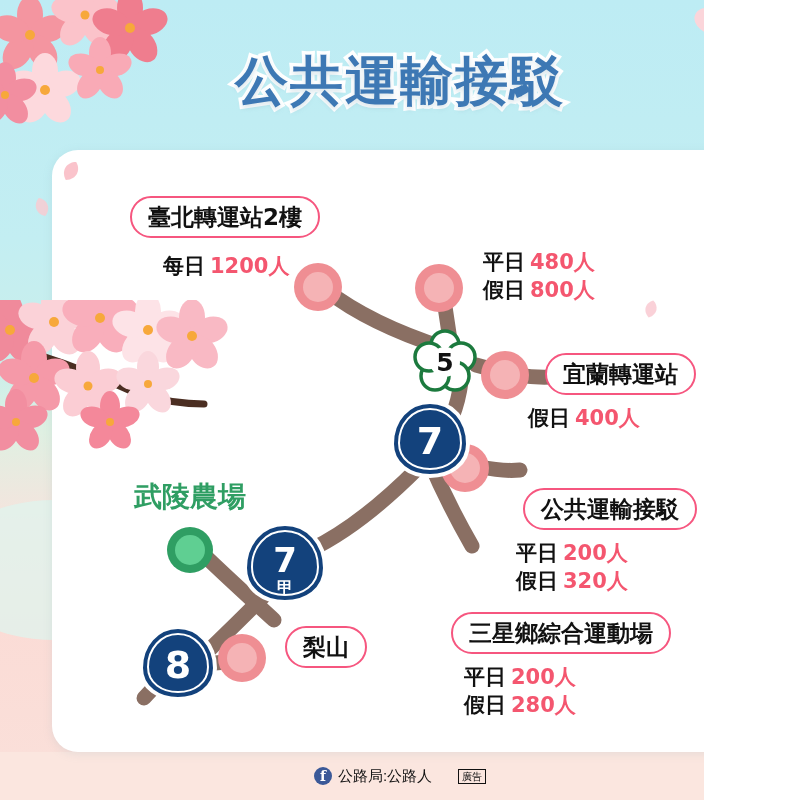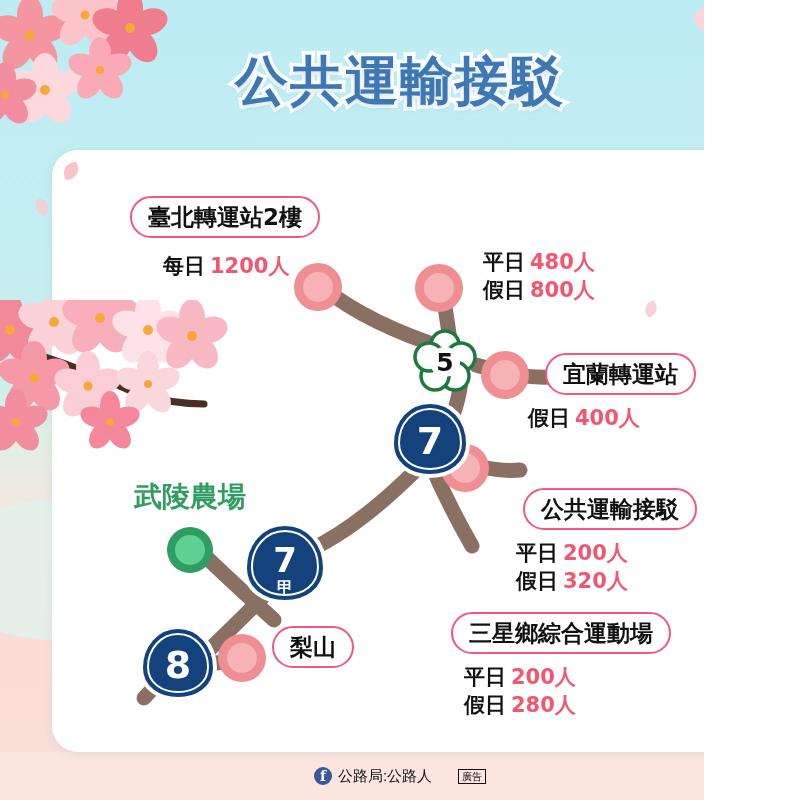--- a/index.html
+++ b/index.html
@@ -201,21 +201,21 @@
     <div><span>平日</span><span class="num">200人</span></div>
     <div><span>假日</span><span class="num">320人</span></div>
   </div>
 
   <div class="pill" style="left:451px;top:612px;">三星鄉綜合運動場</div>
   <div class="stat" style="left:464px;top:663px;">
     <div><span>平日</span><span class="num">200人</span></div>
     <div><span>假日</span><span class="num">280人</span></div>
   </div>
 
-  <div class="pill" style="left:272px;top:626px;">梨山</div>
+  <div class="pill" style="left:285px;top:626px;">梨山</div>
 
   <div class="green-label" style="left:134px;top:478px;">武陵農場</div>
 
   <div class="blossom" style="left:-10px;top:-10px;width:220px;height:190px;">
     <svg viewBox="0 0 220 190" width="220" height="190">
       <g>
         <g transform="translate(40,45)">
             <g fill="#f7919c" opacity=".95">
           <ellipse cx="0" cy="-20" rx="13" ry="19"></ellipse>
               <ellipse cx="19" cy="-6" rx="13" ry="19" transform="rotate(72 19 -6)"></ellipse>

